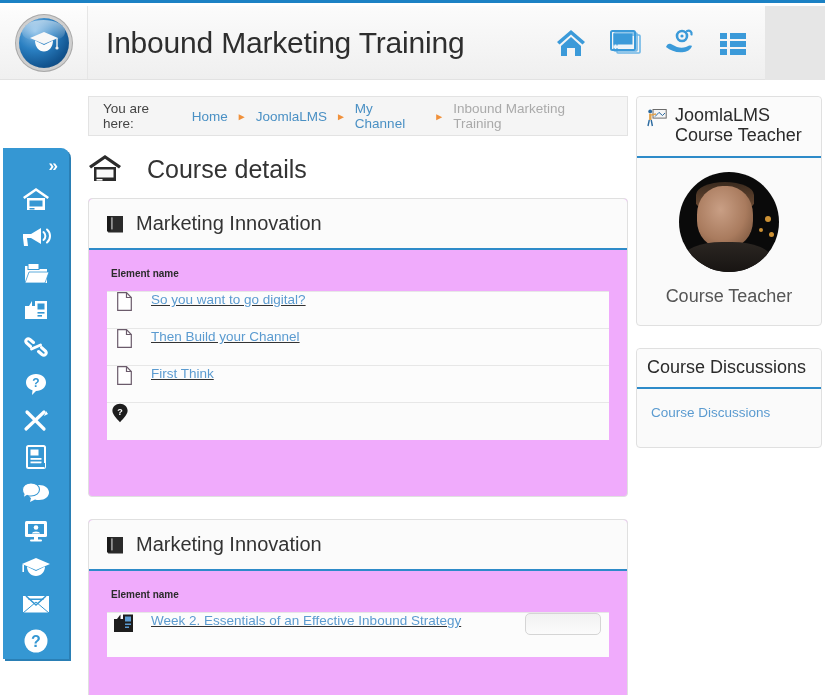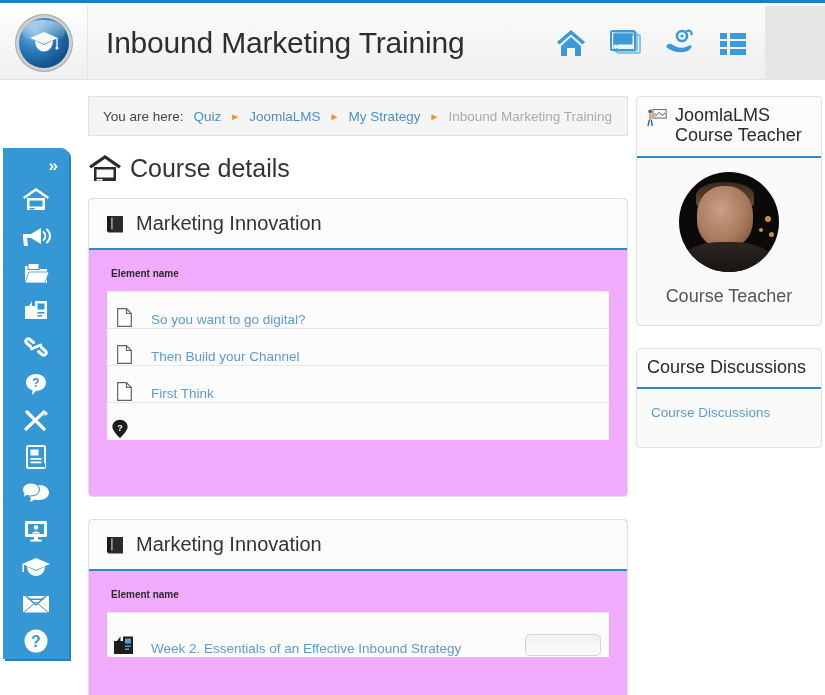--- a/index.html
+++ b/index.html
@@ -85,21 +85,21 @@
     height: 40px; background: #f5f5f5; border: 1px solid #e3e3e3;
     display: flex; align-items: center; padding: 12px 14px;
     font-size: 13.5px;
   }
   #breadcrumb .you-are-here { color: #444; margin-right: 10px; }
   #breadcrumb a { color: #4a90c4; text-decoration: none; }
   #breadcrumb .sep { color: #f0903a; margin: 0 9px; font-size: 10px; }
   #breadcrumb .current { color: #aaaaaa; }
 
   #course-details-head {
-    display: flex; gap: 8px;
+    display: flex; align-items: center; gap: 25px;
     margin: 18px 0 14px 0;
   }
   #course-details-head .cd-title {
     font-size: 25px; color: #333; font-weight: 400;
   }
 
   .panel {
     border: 1px solid #e0e0e0; border-radius: 4px; background: #f0abfc;
     margin-bottom: 22px;
   }
@@ -111,24 +111,25 @@
     border-radius: 4px 4px 0 0;
   }
   .panel-head .ph-title { font-size: 20px; color: #333; font-weight: 400; }
   .panel-body { padding: 16px 18px 22px 18px; }
   .element-name-hdr {
     font-size: 10px; font-weight: bold; color: #2b2b2b;
     padding: 2px 0 12px 4px;
   }
   .rows-box { background: #fbfbfb; border-top: 1px solid #e7e7e7; }
   .erow {
-    display: flex; align-items: flex-end; gap: 16px;
-    height: 37px; padding: 0 8px 1px 6px;
+    display: flex; align-items: flex-start; gap: 16px;
+    height: 37px; padding: 0 8px 12px 6px;
     border-bottom: 1px solid #e7e7e7;
     background: #fcfcfc;
+    text-decoration: underline;
   }
   .erow:last-child { border-bottom: none; }
   .erow .ename { color: #5b9bd0; font-size: 13.5px; cursor: pointer; }
   .erow .eicon { width: 22px; display: flex; justify-content: center; }
   .erow.quiz-row { background: transparent; border-bottom: none; padding-left: 0; gap: 12px; }
   .erow.quiz-row .eicon { width: 26px; }
   .erow.week-row { height: 44px; }
   .empty-field {
     margin-left: auto; width: 76px; height: 22px;
     background: linear-gradient(to bottom,#f1f1f1,#fbfbfb);
@@ -349,25 +350,25 @@
       <circle cx="13" cy="13" r="11.5" fill="#ffffff"></circle>
       <text x="13" y="18.5" font-size="16" font-weight="bold" fill="#3597d3" text-anchor="middle" font-family="Liberation Sans, sans-serif">?</text>
     </svg>
   </div>
 </div>
 
 <div id="content">
 
   <div id="breadcrumb">
     <span class="you-are-here">You are here:</span>
-    <a href="#">Quiz</a>
+    <a href="#">Home</a>
     <span class="sep">►</span>
     <a href="#">JoomlaLMS</a>
     <span class="sep">►</span>
-    <a href="#">My Strategy</a>
+    <a href="#">My Channel</a>
     <span class="sep">►</span>
     <span class="current">Inbound Marketing Training</span>
   </div>
 
   <div id="course-details-head">
     <svg width="34" height="30" viewBox="0 0 34 30">
       <path d="M17 1 L33 12 L31 14.5 L17 4.8 L3 14.5 L1 12 Z" fill="#2b2b2b"></path>
       <rect x="6" y="13" width="22" height="14" fill="#2b2b2b"></rect>
       <rect x="8.5" y="15.5" width="17" height="8" fill="#fafafa"></rect>
       <rect x="8.5" y="25" width="6" height="1.6" fill="#fafafa"></rect>

